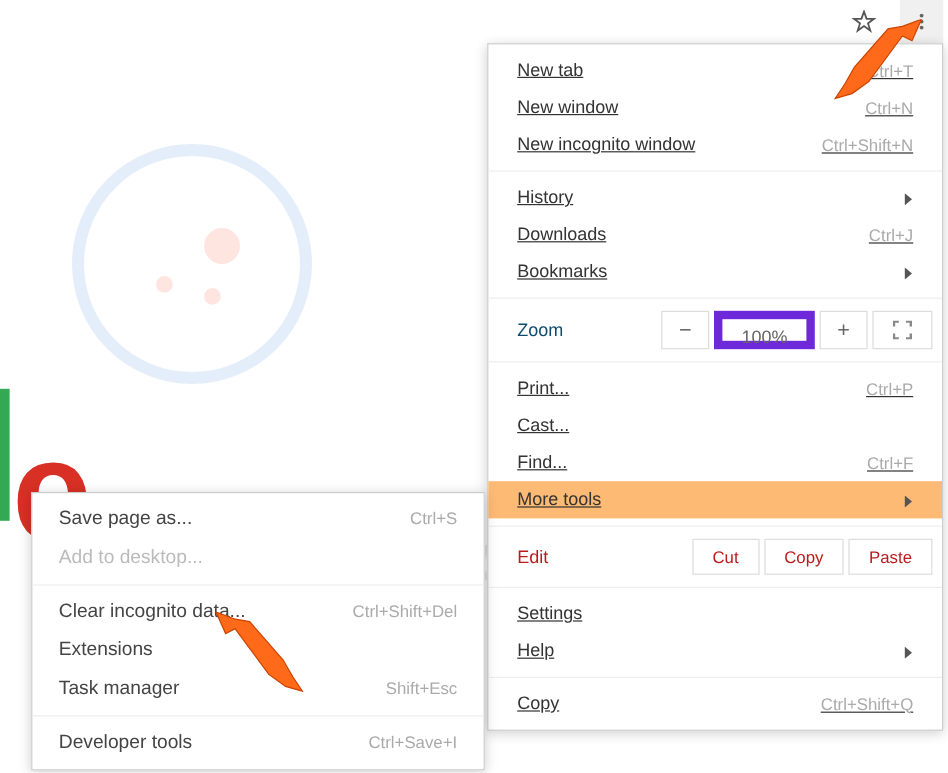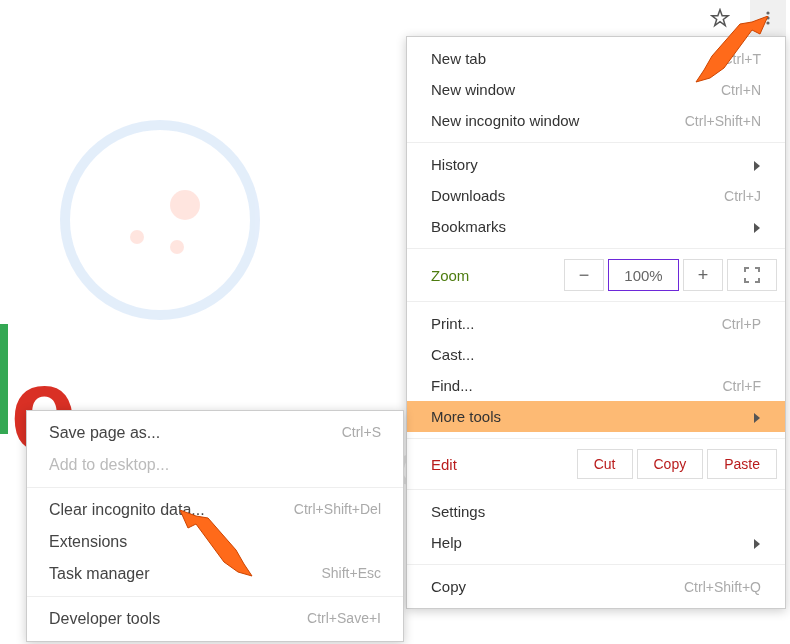--- a/index.html
+++ b/index.html
@@ -13,31 +13,31 @@
 .wm-circle { width: 200px; height: 200px; border-radius: 50%; border: 10px solid #4a90e2; position: relative; }
 .wm-dot { position: absolute; background: #ff5533; border-radius: 50%; }
 .wm-text { position: absolute; top: 260px; left: 100px; font-size: 42px; font-weight: bold; color: #a0a0a0; letter-spacing: 4px; }
 
 .bg-red-char { position: absolute; top: 340px; left: 10px; font-size: 120px; font-weight: bold; color: #d93025; font-family: 'Product Sans', Arial; }
 .bg-green-bar { position: absolute; top: 324px; left: 0; width: 8px; height: 110px; background: #34a853; }
 
 .main-menu { position: absolute; top: 36px; right: 4px; width: 380px; background: #fff; border: 1px solid #ccc; box-shadow: 0 2px 10px rgba(0,0,0,0.2); font-size: 15px; }
 .menu-section { border-bottom: 1px solid #eee; padding: 6px 0; }
 .menu-section:last-child { border-bottom: none; }
-.menu-row { display: flex; align-items: center; padding: 7px 24px; cursor: pointer; color: #333; }
+.menu-row { display: flex; align-items: center; padding: 7px 24px; cursor: pointer; color: #333; text-decoration: underline; }
 .menu-row.highlighted { background: #fdba74; }
 .menu-label { flex: 1; }
 .menu-shortcut { color: #aaa; font-size: 14px; }
 .menu-arrow { width: 8px; height: 8px; margin-left: auto; }
 .menu-arrow svg { display: block; }
 
 .zoom-row { display: flex; align-items: center; padding: 4px 8px 4px 24px; }
-.zoom-label { flex: 1; color: #4d7c0f; }
+.zoom-label { flex: 1; color: #0c4a6e; }
 .zoom-ctrl { width: 40px; height: 32px; border: 1px solid #ddd; display: flex; align-items: center; justify-content: center; cursor: pointer; font-size: 18px; color: #666; margin-left: 4px; }
-.zoom-val { width: 71px; text-align: center; border: 1px solid #6d28d9; height: 32px; line-height: 32px; margin-left: 4px; color: #666; }
+.zoom-val { width: 84px; text-align: center; border: 7px solid #6d28d9; height: 32px; line-height: 32px; margin-left: 4px; color: #666; }
 .fullscreen-ctrl { width: 50px; height: 32px; border: 1px solid #ddd; display: flex; align-items: center; justify-content: center; cursor: pointer; margin-left: 4px; }
 
 .edit-row { display: flex; align-items: center; padding: 4px 8px 4px 24px; }
 .edit-label { flex: 1; color: #b91c1c; }
 .edit-btn { border: 1px solid #ddd; padding: 6px 16px; font-size: 14px; cursor: pointer; margin-left: 4px; color: #b91c1c; }
 
 .sub-menu { position: absolute; top: 410px; left: 26px; width: 378px; background: #fff; border: 1px solid #ccc; box-shadow: 0 2px 10px rgba(0,0,0,0.2); font-size: 16px; }
 .sub-section { border-bottom: 1px solid #eee; padding: 6px 0; }
 .sub-section:last-child { border-bottom: none; }
 .sub-row { display: flex; align-items: flex-start; padding: 7px 22px; cursor: pointer; color: #444; }

